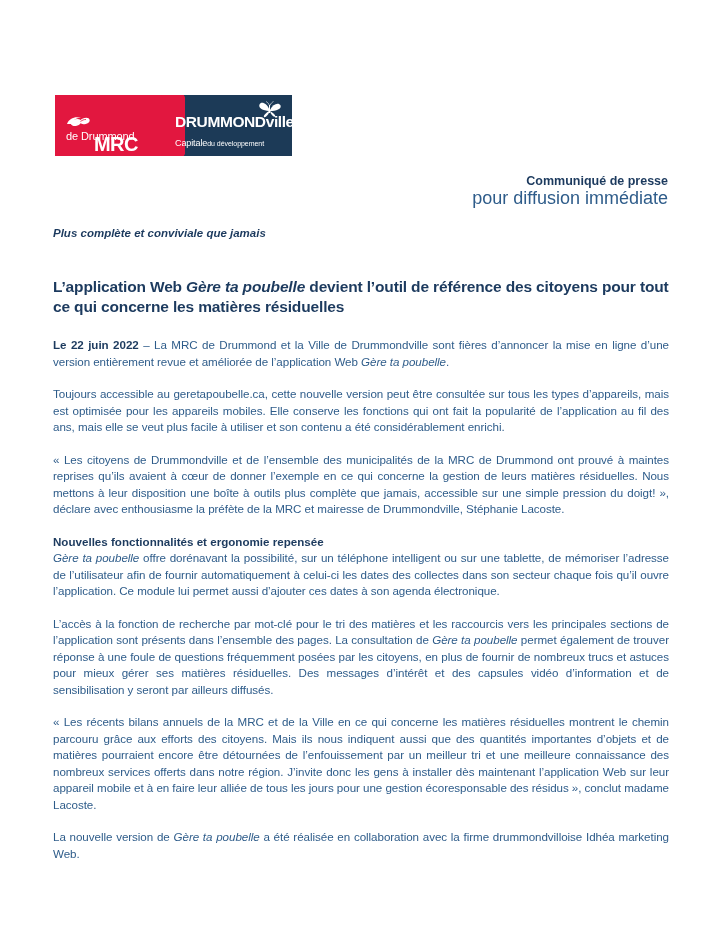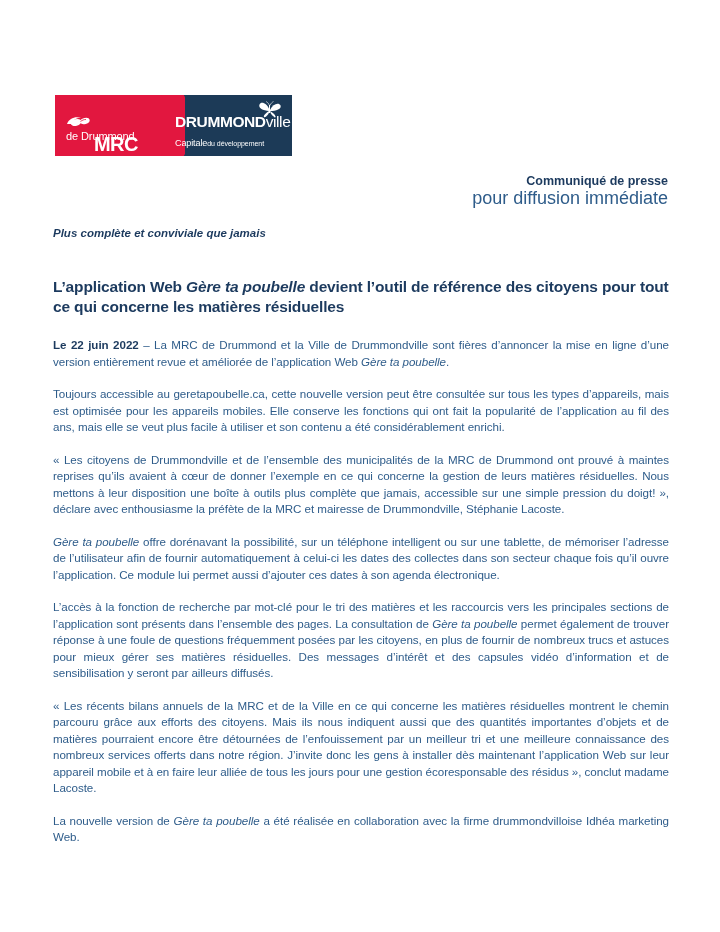--- a/index.html
+++ b/index.html
@@ -108,21 +108,21 @@
     left: 12px;
     top: 19px;
     color: #ffffff;
     font-size: 15.5px;
     font-weight: bold;
     letter-spacing: -0.4px;
     line-height: 1;
     white-space: nowrap;
   }
   .dv-text .light {
-    font-weight: normal;
+    font-weight: bold;
     text-align: right;
   }
   .dv-sub {
     position: absolute;
     left: 12px;
     top: 38px;
     line-height: 1;
     white-space: nowrap;
   }
   .dv-sub .cap {
@@ -273,20 +273,21 @@
     <div class="gap-md"></div>
 
     <p class="body">Toujours accessible au geretapoubelle.ca, cette nouvelle version peut être consultée sur tous les types d’appareils, mais est optimisée pour les appareils mobiles. Elle conserve les fonctions qui ont fait la popularité de l’application au fil des ans, mais elle se veut plus facile à utiliser et son contenu a été considérablement enrichi.</p>
 
     <div class="gap-md"></div>
 
     <p class="body">« Les citoyens de Drummondville et de l’ensemble des municipalités de la MRC de Drummond ont prouvé à maintes reprises qu’ils avaient à cœur de donner l’exemple en ce qui concerne la gestion de leurs matières résiduelles. Nous mettons à leur disposition une boîte à outils plus complète que jamais, accessible sur une simple pression du doigt! », déclare avec enthousiasme la préfète de la MRC et mairesse de Drummondville, Stéphanie Lacoste.</p>
 
     <div class="gap-md"></div>
 
+    <p class="subhead">Nouvelles fonctionnalités et ergonomie repensée</p>
 
     <p class="body"><em>Gère ta poubelle</em><span> offre dorénavant la possibilité, sur un téléphone intelligent ou sur une tablette, de mémoriser l’adresse de l’utilisateur afin de fournir automatiquement à celui-ci les dates des collectes dans son secteur chaque fois qu’il ouvre l’application. Ce module lui permet aussi d’ajouter ces dates à son agenda électronique.</span></p>
 
     <div class="gap-md"></div>
 
     <p class="body"><span>L’accès à la fonction de recherche par mot-clé pour le tri des matières et les raccourcis vers les principales sections de l’application sont présents dans l’ensemble des pages. La consultation de </span><em>Gère ta poubelle</em><span> permet également de trouver réponse à une foule de questions fréquemment posées par les citoyens, en plus de fournir de nombreux trucs et astuces pour mieux gérer ses matières résiduelles. Des messages d’intérêt et des capsules vidéo d’information et de sensibilisation y seront par ailleurs diffusés.</span></p>
 
     <div class="gap-md"></div>
 
     <p class="body">« Les récents bilans annuels de la MRC et de la Ville en ce qui concerne les matières résiduelles montrent le chemin parcouru grâce aux efforts des citoyens. Mais ils nous indiquent aussi que des quantités importantes d’objets et de matières pourraient encore être détournées de l’enfouissement par un meilleur tri et une meilleure connaissance des nombreux services offerts dans notre région. J’invite donc les gens à installer dès maintenant l’application Web sur leur appareil mobile et à en faire leur alliée de tous les jours pour une gestion écoresponsable des résidus », conclut madame Lacoste.</p>

